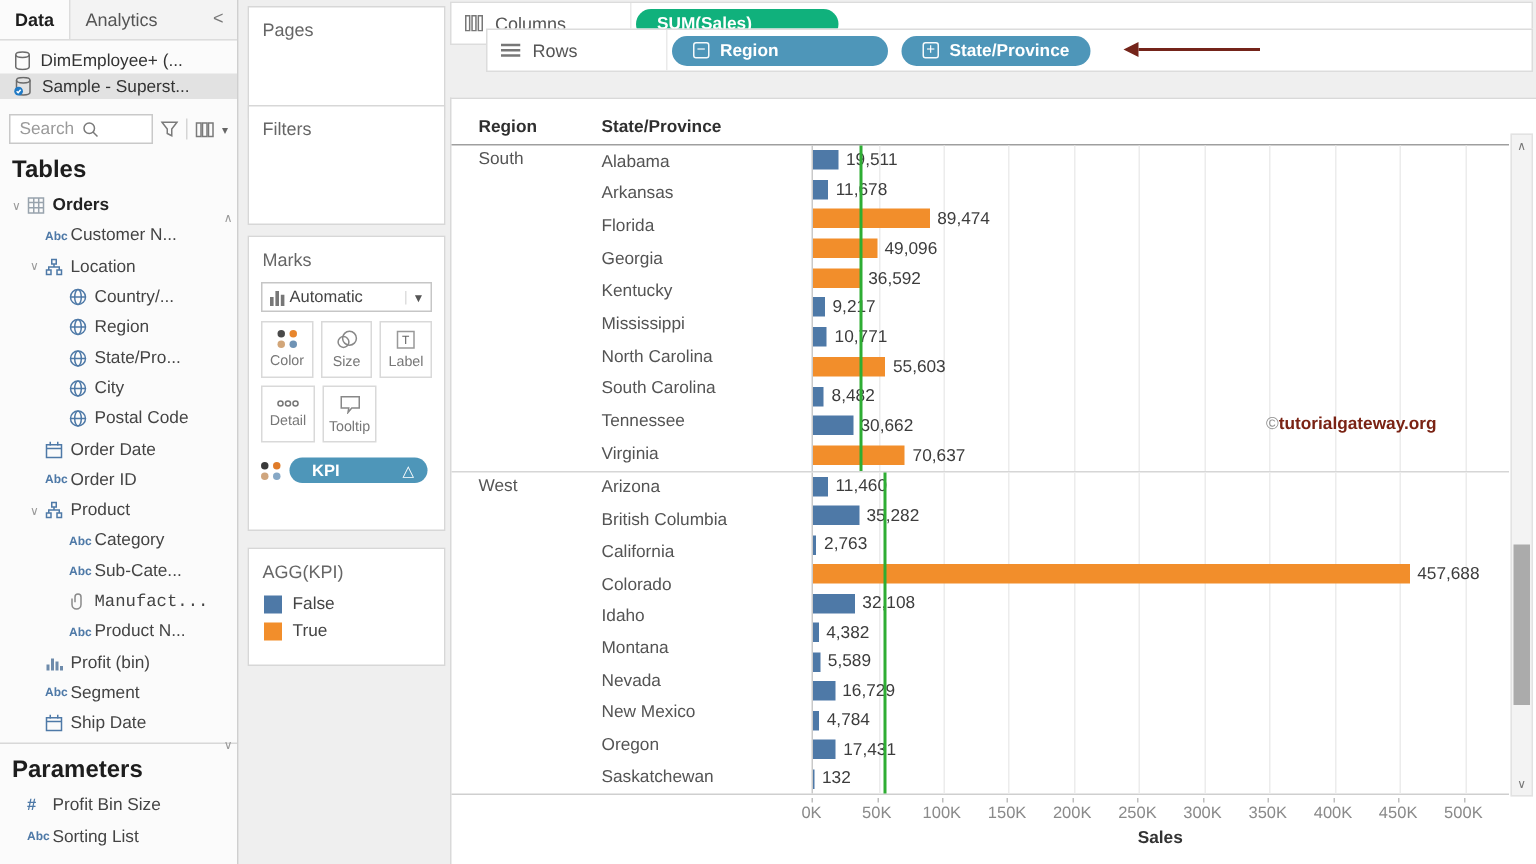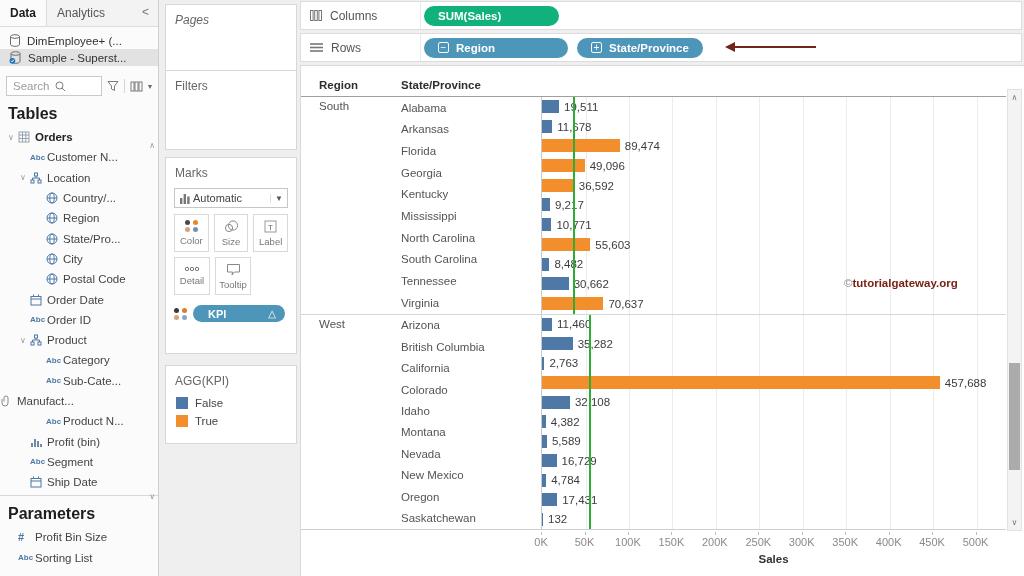--- a/index.html
+++ b/index.html
@@ -263,21 +263,21 @@
             <span class="ic-abc">Abc</span>
           </span>
           <span class="f-label">Category</span>
         </div>
         <div class="f-row" style="padding-left: 46px;">
           <span class="f-icon">
             <span class="ic-abc">Abc</span>
           </span>
           <span class="f-label">Sub-Cate...</span>
         </div>
-        <div class="f-row" style="">
+        <div class="f-row" style="padding-left: 46px; font-family: Liberation Mono, monospace;">
           <span class="f-icon">
             <svg width="12" height="12" viewBox="0 0 12 12">
               <path d="M4 6.5V3a2 2 0 0 1 4 0v5a3 3 0 0 1-6 0V4" fill="none" stroke="#8a8a8a"></path>
             </svg>
           </span>
           <span class="f-label">Manufact...</span>
         </div>
         <div class="f-row" style="padding-left: 46px;">
           <span class="f-icon">
             <span class="ic-abc">Abc</span>
@@ -327,21 +327,21 @@
               <span class="ic-abc">Abc</span>
             </span>
             <span class="f-label">Sorting List</span>
           </div>
         </div>
     </div>
     <div class="side-scroll" style="top:141px;">∧</div>
     <div class="side-scroll" style="top:492px;">∨</div>
   </div>
 
-  <div class="card" style="top:4px; height:75px;font-style:italic;">
+  <div class="card" style="top:4px; height:75px;">
     <div class="card-label">Pages</div>
   </div>
   <div class="card" style="top:70px; height:80px;">
     <div class="card-label">Filters</div>
   </div>
   <div class="card" style="top:157px; height:197px;">
     <div class="card-label">Marks</div>
     <div class="dd">
       <span style="margin-left:5px;" id="ic-marktype">
           <svg width="10" height="11" viewBox="0 0 10 11">
@@ -441,21 +441,21 @@
           </svg>
         </span>
       <span>Columns</span>
     </div>
     <div class="pill-zone" id="col-pills">
         <div class="pill measure">
           <span>SUM(Sales)</span>
         </div>
       </div>
   </div>
-  <div class="shelf" style="top:33px;">
+  <div class="shelf" style="top:19px;margin-left:24px;">
     <div class="shelf-label">
       <span id="ic-rows">
           <svg width="13" height="11" viewBox="0 0 13 11">
             <line x1="0" y1="2" x2="13" y2="2" stroke="#777" stroke-width="1.6"></line>
             <line x1="0" y1="5.5" x2="13" y2="5.5" stroke="#777" stroke-width="1.6"></line>
             <line x1="0" y1="9" x2="13" y2="9" stroke="#777" stroke-width="1.6"></line>
           </svg>
         </span>
       <span>Rows</span>
     </div>

